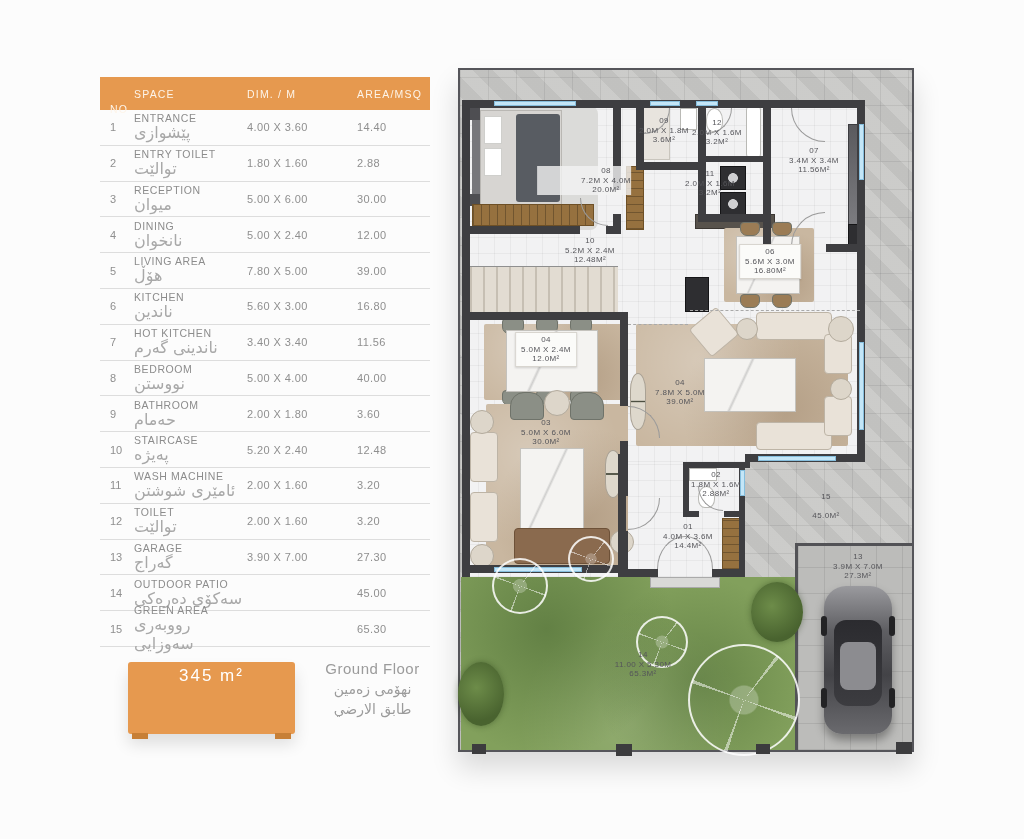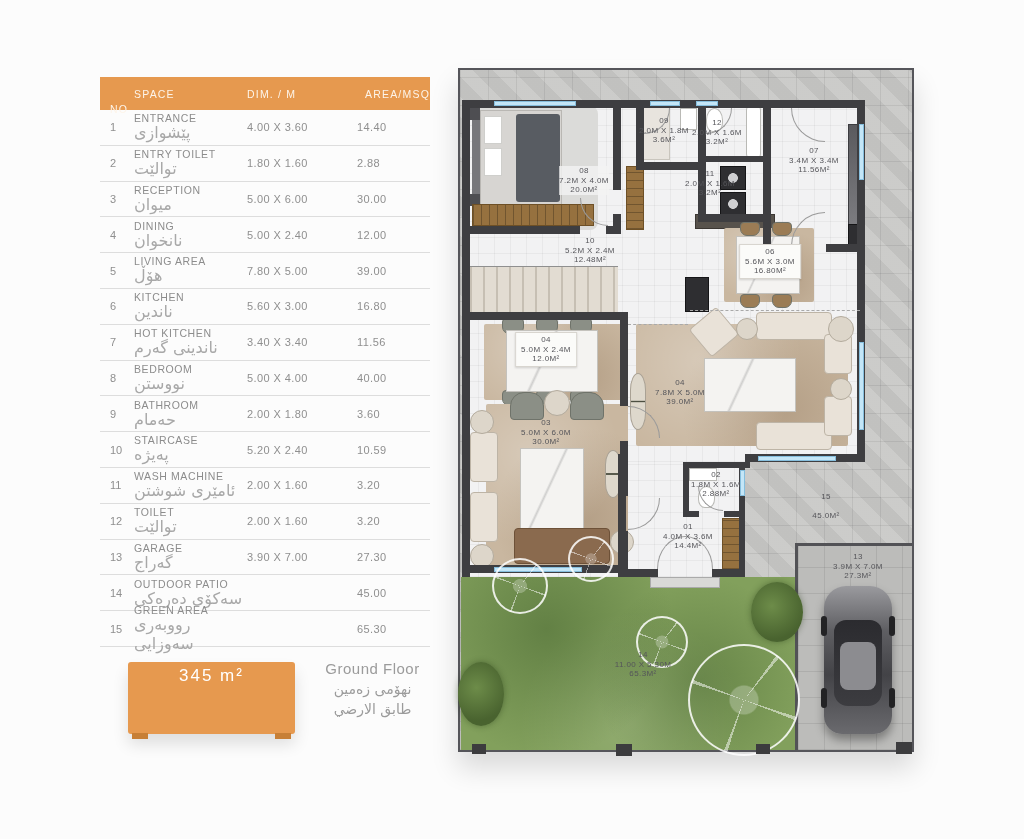--- a/index.html
+++ b/index.html
@@ -5,21 +5,21 @@
   html,body{margin:0;padding:0;background:#fcfcfc;width:1024px;height:839px;overflow:hidden;
     font-family:"Liberation Sans","DejaVu Sans",sans-serif;-webkit-font-smoothing:antialiased;}
   .abs{position:absolute;}
   
   #spec-table{left:100px;top:77px;width:330px;}
   .thead{display:flex;height:33px;background:#E6994F;color:#fdf4e9;align-items:center;
     font-size:10.5px;letter-spacing:1.2px;}
   .th-no{width:24px;padding-left:10px;margin-top:30px;}
   .th-space{width:113px;}
   .th-dim{width:110px;}
-  .th-area{width:73px;text-align:right;}
+  .th-area{width:73px;}
   .trow{display:flex;height:34.8px;align-items:center;border-bottom:1px solid #ddd;color:#8f8f8f;}
   .td-no{width:24px;padding-left:10px;font-size:11px;}
   .td-space{width:113px;line-height:1.15;}
   .td-space .en{font-size:10.5px;letter-spacing:.6px;color:#8c8c8c;}
   .td-space .ku{font-size:16px;color:#a8a8a8;font-family:"DejaVu Sans",sans-serif;}
   .td-dim{width:110px;font-size:11px;letter-spacing:.4px;}
   .td-area{width:73px;font-size:11px;letter-spacing:.4px;}
   
   #badge{left:128px;top:662px;width:167px;height:72px;background:#E6994F;border-radius:3px;
     color:#fff;text-align:center;box-shadow:0 10px 16px rgba(0,0,0,.12);}
@@ -185,21 +185,21 @@
     <div class="td-area">3.60</div>
   </div>
 
   <div class="trow">
     <div class="td-no">10</div>
     <div class="td-space">
       <div class="en">STAIRCASE</div>
       <div class="ku">پەیژە</div>
     </div>
     <div class="td-dim">5.20 X 2.40</div>
-    <div class="td-area">10.59</div>
+    <div class="td-area">12.48</div>
   </div>
 
   <div class="trow">
     <div class="td-no">11</div>
     <div class="td-space">
       <div class="en">WASH MACHINE</div>
       <div class="ku">ئامێری شوشتن</div>
     </div>
     <div class="td-dim">2.00 X 1.60</div>
     <div class="td-area">3.20</div>
@@ -440,21 +440,21 @@
   <div class="abs rlabel chip" style="left:312px;top:178px;">
     <div>06</div>
       <div>5.6M X 3.0M</div>
       <div>16.80M²</div>
     </div>
   <div class="abs rlabel" style="left:356px;top:80px;">
     <div>07</div>
       <div>3.4M X 3.4M</div>
       <div>11.56M²</div>
     </div>
-  <div class="abs rlabel" style="left:126px;top:100px;background:rgba(242,242,243,.8);">
+  <div class="abs rlabel" style="left:126px;top:100px;background:rgba(242,242,243,.8);padding-left:44px;">
     <div>08</div>
       <div>7.2M X 4.0M</div>
       <div>20.0M²</div>
     </div>
   <div class="abs rlabel" style="left:206px;top:50px;">
     <div>09</div>
       <div>2.0M X 1.8M</div>
       <div>3.6M²</div>
     </div>
   <div class="abs rlabel" style="left:132px;top:170px;">

